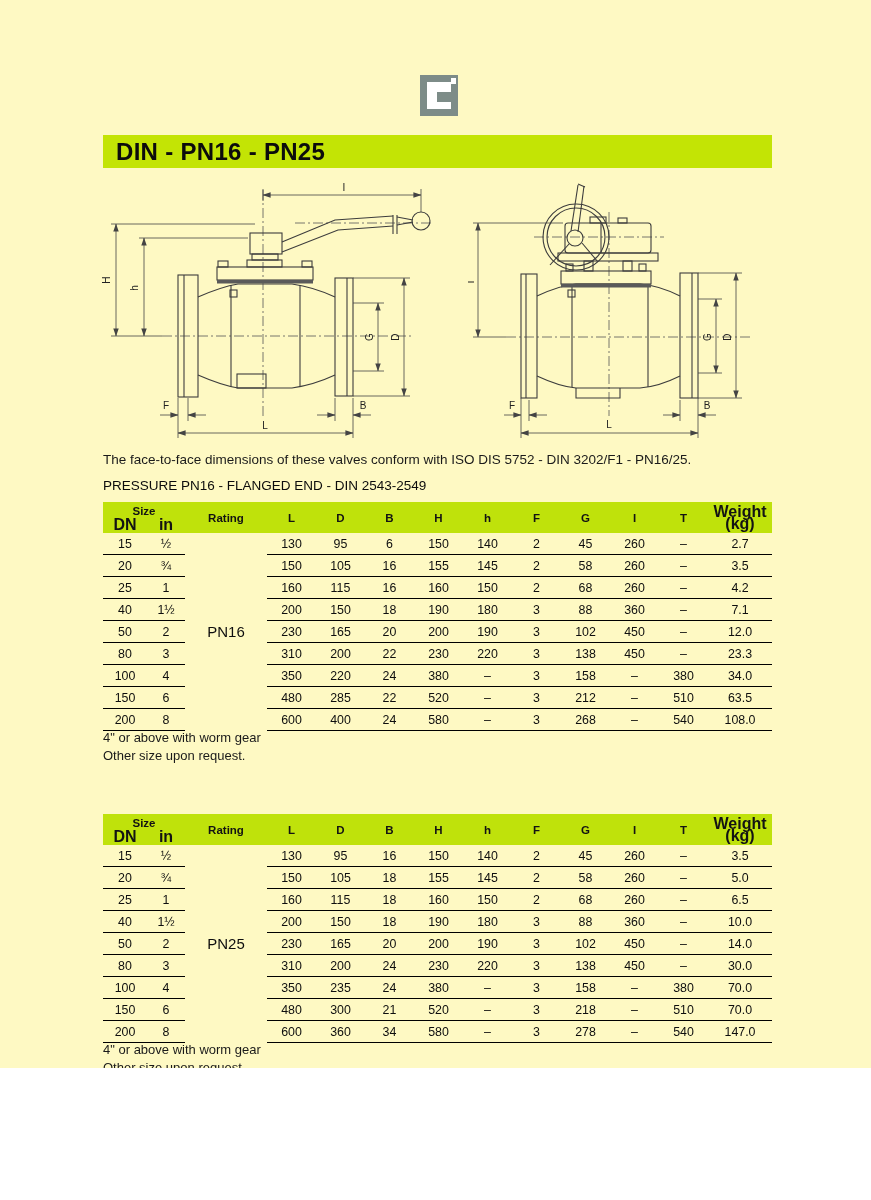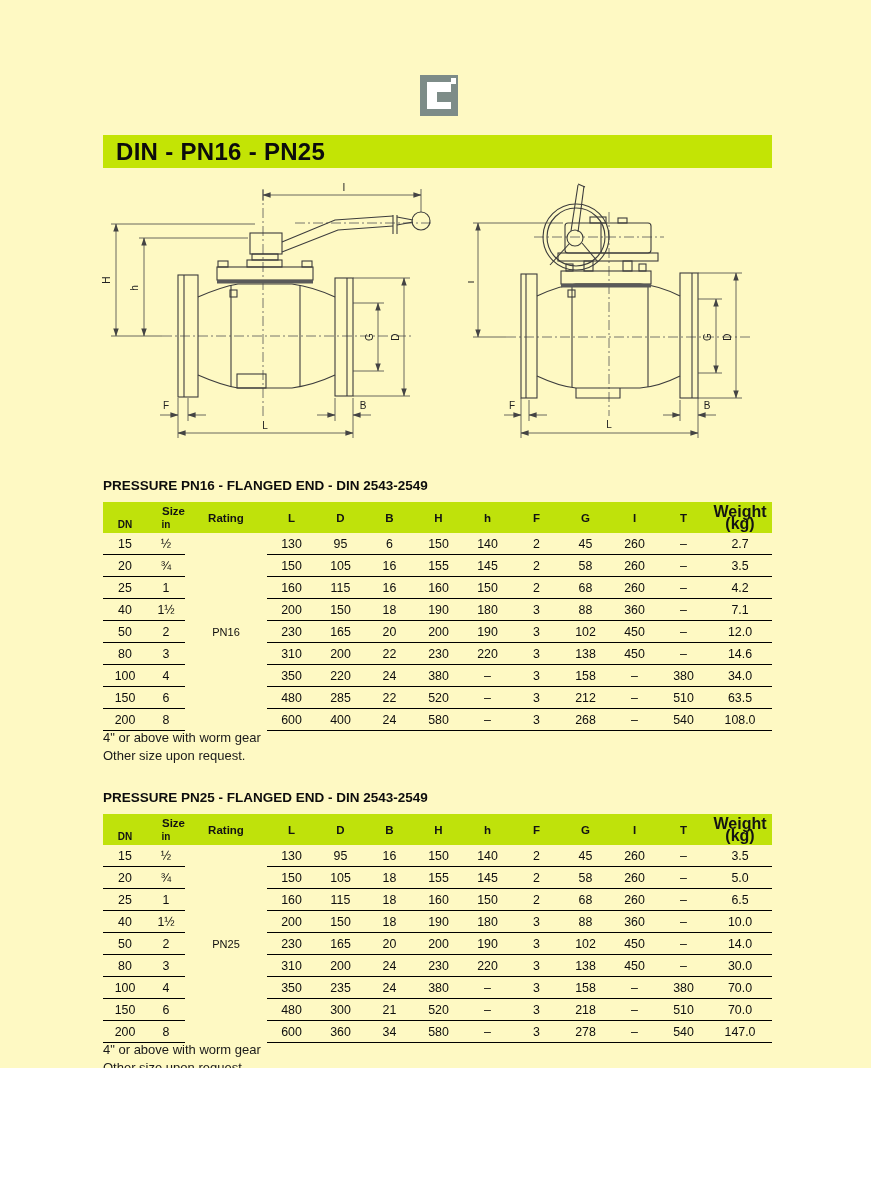--- a/index.html
+++ b/index.html
@@ -5,34 +5,34 @@
   html,body{margin:0;padding:0;background:#fff;}
   .page{position:relative;width:871px;height:1068px;background:#fef9c3;overflow:hidden;
         font-family:"Liberation Sans","DejaVu Sans",sans-serif;color:#111;}
   .logo{position:absolute;left:420px;top:75px;}
   .banner{position:absolute;left:103px;top:135px;width:669px;height:33px;background:#c3e405;
           display:flex;align-items:center;padding-left:13px;box-sizing:border-box;}
   .banner-title{font-size:24px;font-weight:bold;letter-spacing:.3px;color:#0c0c0c;}
   .dleft{position:absolute;left:100px;top:176px;}
   .dright{position:absolute;left:468px;top:176px;}
   .intro{position:absolute;left:103px;top:452px;font-size:13.5px;color:#1a1a1a;}
-  .tbl-title{position:absolute;left:103px;font-size:13.5px;font-weight:bold;color:#0c0c0c;}
+  .tbl-title{position:absolute;left:103px;font-size:13.5px;font-weight:normal;color:#0c0c0c;}
   #t1-title{top:478px;} #t2-title{top:790px;}
   table{position:absolute;left:103px;border-collapse:collapse;table-layout:fixed;width:669px;}
   #table1{top:502px;} #table2{top:814px;}
   thead th{background:#bfe20b;font-size:11.5px;font-weight:bold;color:#131313;
            height:31px;padding:0;vertical-align:middle;text-align:center;}
-  .size-top{font-size:11.5px;line-height:13px;text-align:right;}
+  .size-top{font-size:11.5px;line-height:13px;text-align:center;}
   .size-sub{display:flex;}
-  .size-sub span{line-height:13px;font-size:10px;}
+  .size-sub span{line-height:13px;font-size:16px;}
   .s-dn{width:44px;} .s-in{width:38px;}
   .th-weight div{line-height:12px;font-size:16px;}
   tbody td{height:21px;text-align:center;font-size:12.4px;color:#0e0e0e;
            border-bottom:1.4px solid #000;padding:0;}
-  td.c-rating{border-bottom:none;font-size:11px;}
+  td.c-rating{border-bottom:none;font-size:15px;}
   .notes{position:absolute;left:103px;font-size:13px;line-height:18px;color:#1a1a1a;}
   #notes1{top:729px;} #notes2{top:1041px;}
   .footer{position:absolute;left:0;top:1104px;width:871px;display:flex;
           align-items:center;justify-content:center;gap:7px;}
   .fdash{width:16px;height:2px;background:#4a4a4a;}
   .pgbox{min-width:17px;height:16px;background:#7d8c88;color:#fff;font-size:11.5px;font-weight:bold;
          display:flex;align-items:center;justify-content:center;padding:0 1px;}
   .geo{stroke:#3d3d3d;fill:none;stroke-width:1.1;}
   .cl{stroke:#555;fill:none;stroke-width:.8;stroke-dasharray:10 3 2 3;}
   .dim{stroke:#444;fill:none;stroke-width:.8;}
@@ -193,20 +193,21 @@
     <g class="dtxt">
       <text x="6" y="106" text-anchor="middle" transform="rotate(-90 6 106)">T</text>
       <text x="243" y="161" text-anchor="middle" transform="rotate(-90 243 161)">G</text>
       <text x="263" y="161" text-anchor="middle" transform="rotate(-90 263 161)">D</text>
       <text x="44" y="233" text-anchor="middle">F</text>
       <text x="239" y="233" text-anchor="middle">B</text>
       <text x="141" y="252" text-anchor="middle">L</text>
     </g>
   </svg>
 
+  <div class="intro">The face-to-face dimensions of these valves conform with ISO DIS 5752 - DIN 3202/F1 - PN16/25.</div>
 
   <div class="tbl-title" id="t1-title">PRESSURE PN16 - FLANGED END - DIN 2543-2549</div>
   <table id="table1">
       <colgroup>
         <col style="width: 44px;">
         <col style="width: 38px;">
         <col style="width: 82px;">
         <col style="width: 49px;">
         <col style="width: 49px;">
         <col style="width: 49px;">
@@ -320,21 +321,21 @@
           <td>3</td>
           <td>310</td>
           <td>200</td>
           <td>22</td>
           <td>230</td>
           <td>220</td>
           <td>3</td>
           <td>138</td>
           <td>450</td>
           <td>–</td>
-          <td>14.6</td>
+          <td>23.3</td>
         </tr>
         <tr>
           <td>100</td>
           <td>4</td>
           <td>350</td>
           <td>220</td>
           <td>24</td>
           <td>380</td>
           <td>–</td>
           <td>3</td>
@@ -371,21 +372,20 @@
           <td>540</td>
           <td>108.0</td>
         </tr>
       </tbody>
     </table>
   <div class="notes" id="notes1">
     <div>4" or above with worm gear</div>
     <div>Other size upon request.</div>
   </div>
 
-  <div class="tbl-title" id="t2-title">PRESSURE PN25 - FLANGED END - DIN 2543-2549</div>
   <table id="table2">
       <colgroup>
         <col style="width: 44px;">
         <col style="width: 38px;">
         <col style="width: 82px;">
         <col style="width: 49px;">
         <col style="width: 49px;">
         <col style="width: 49px;">
         <col style="width: 49px;">
         <col style="width: 49px;">

